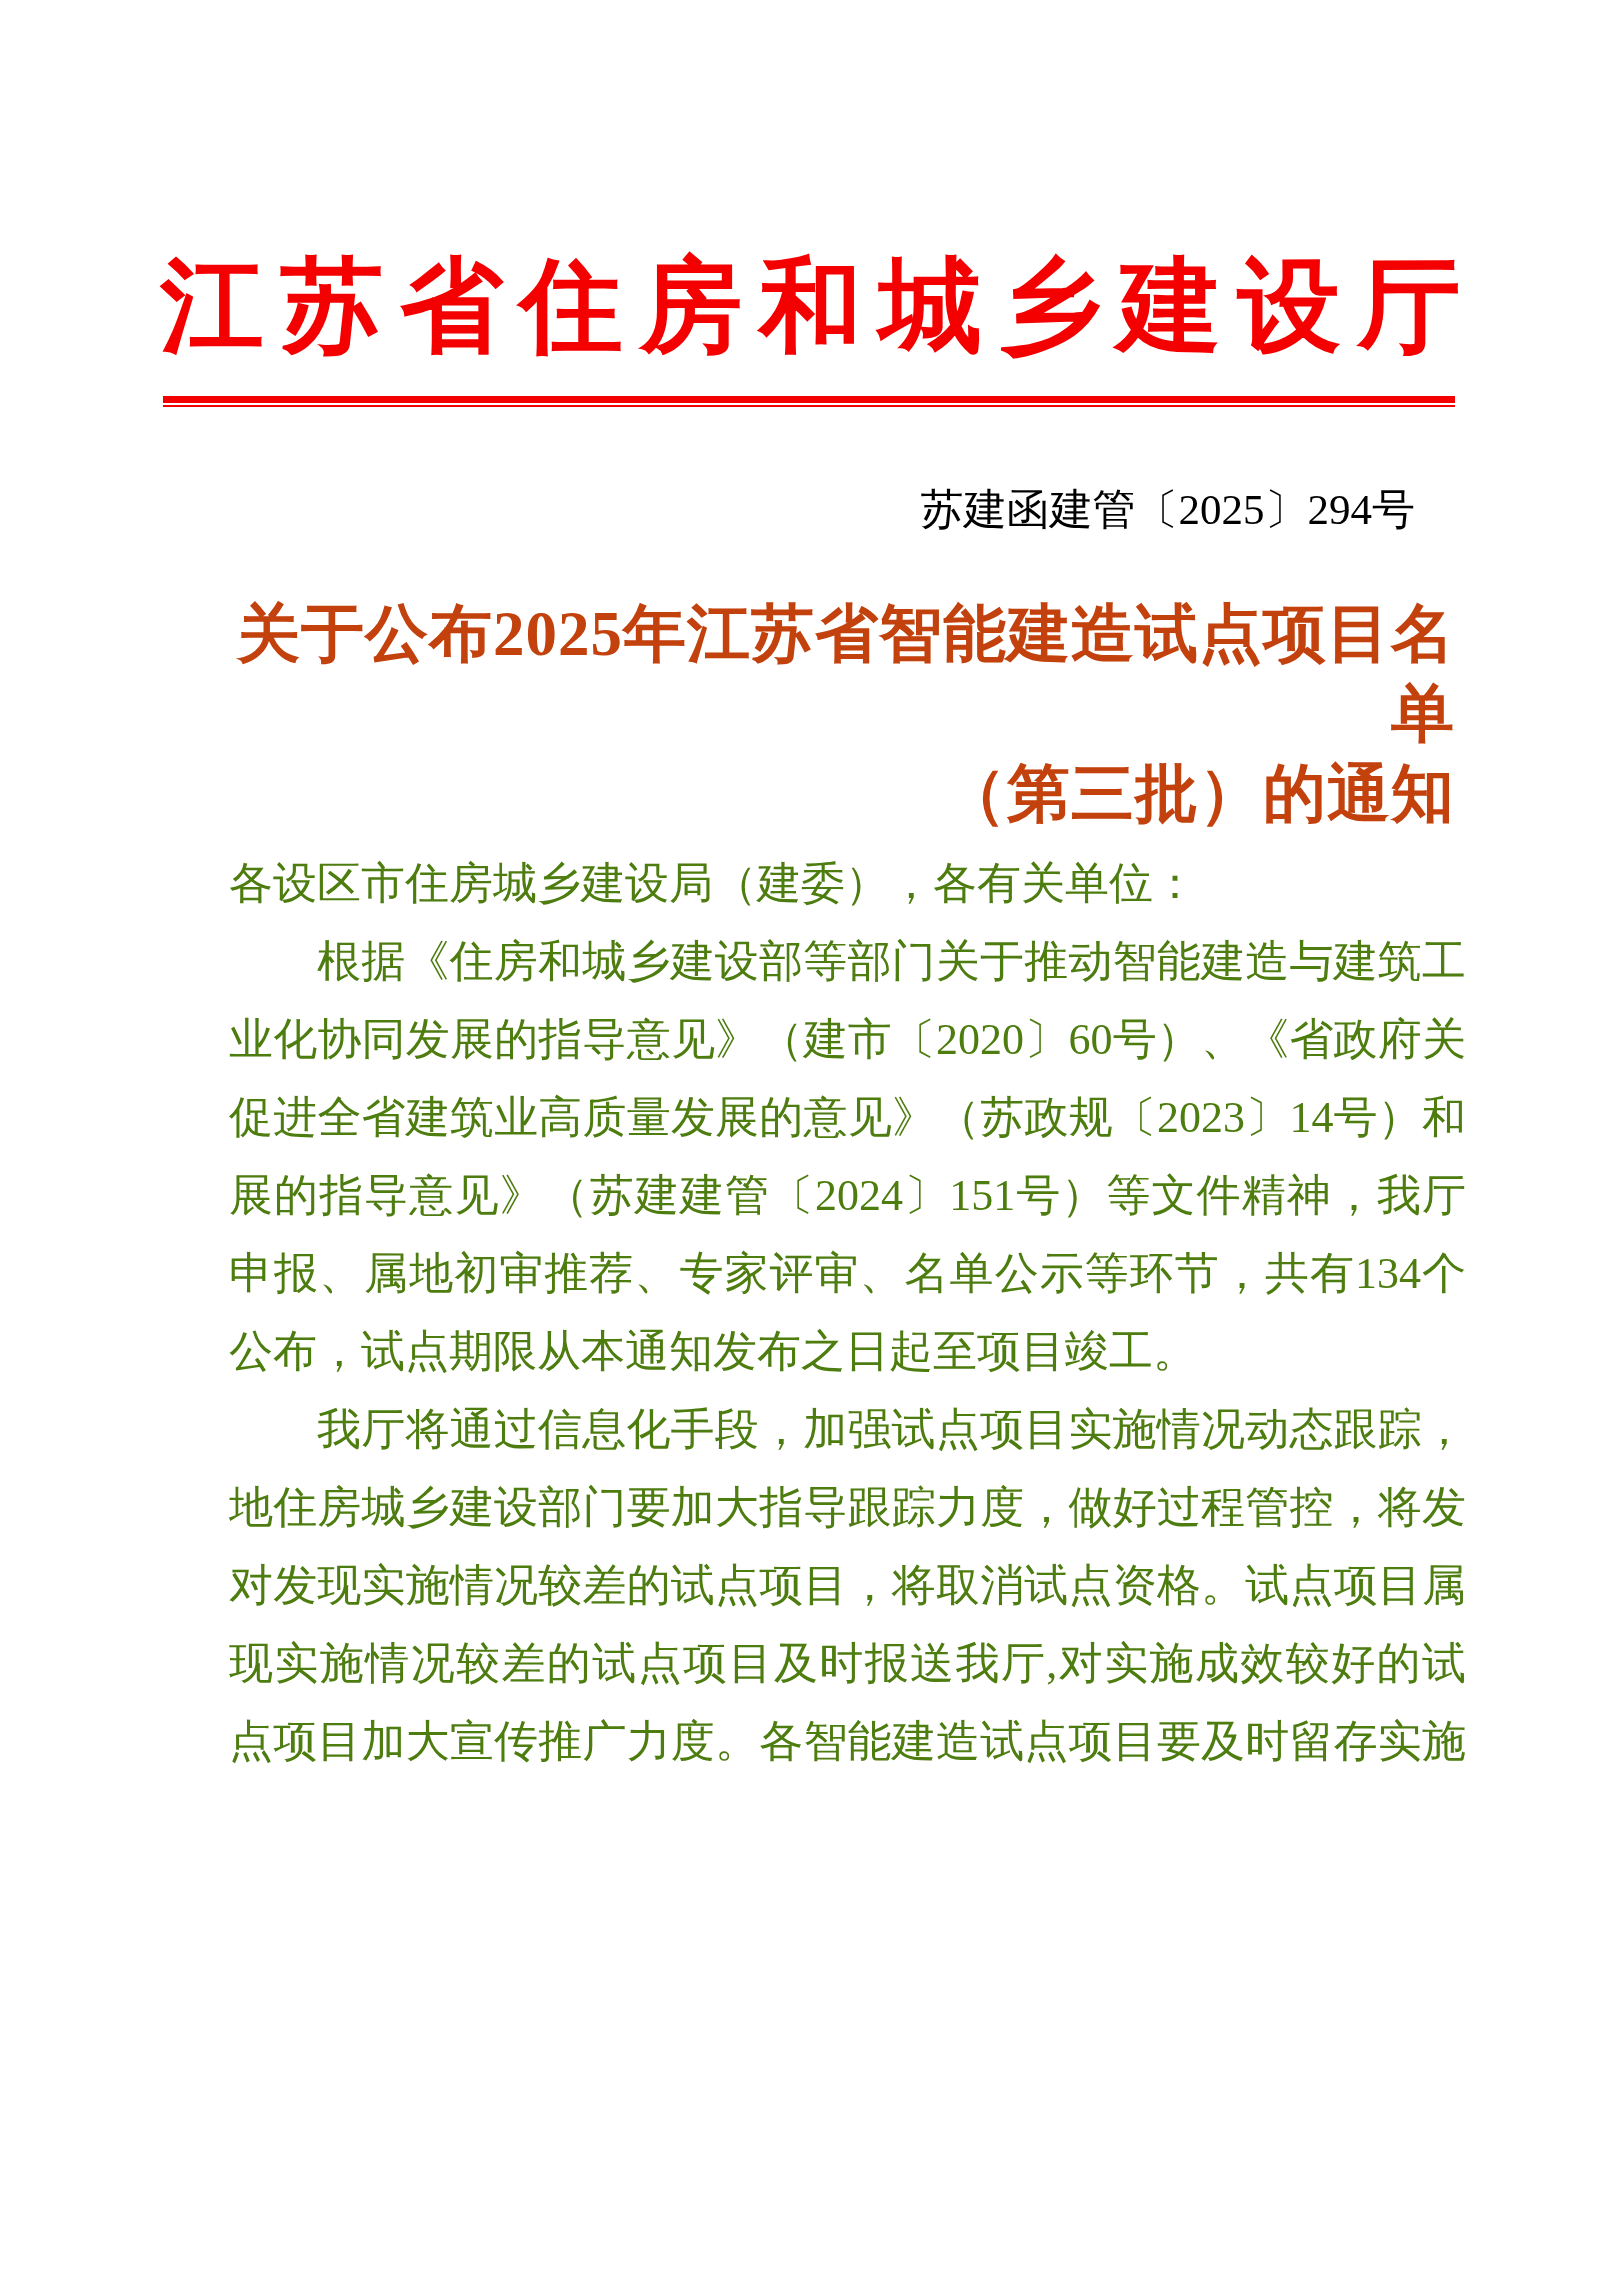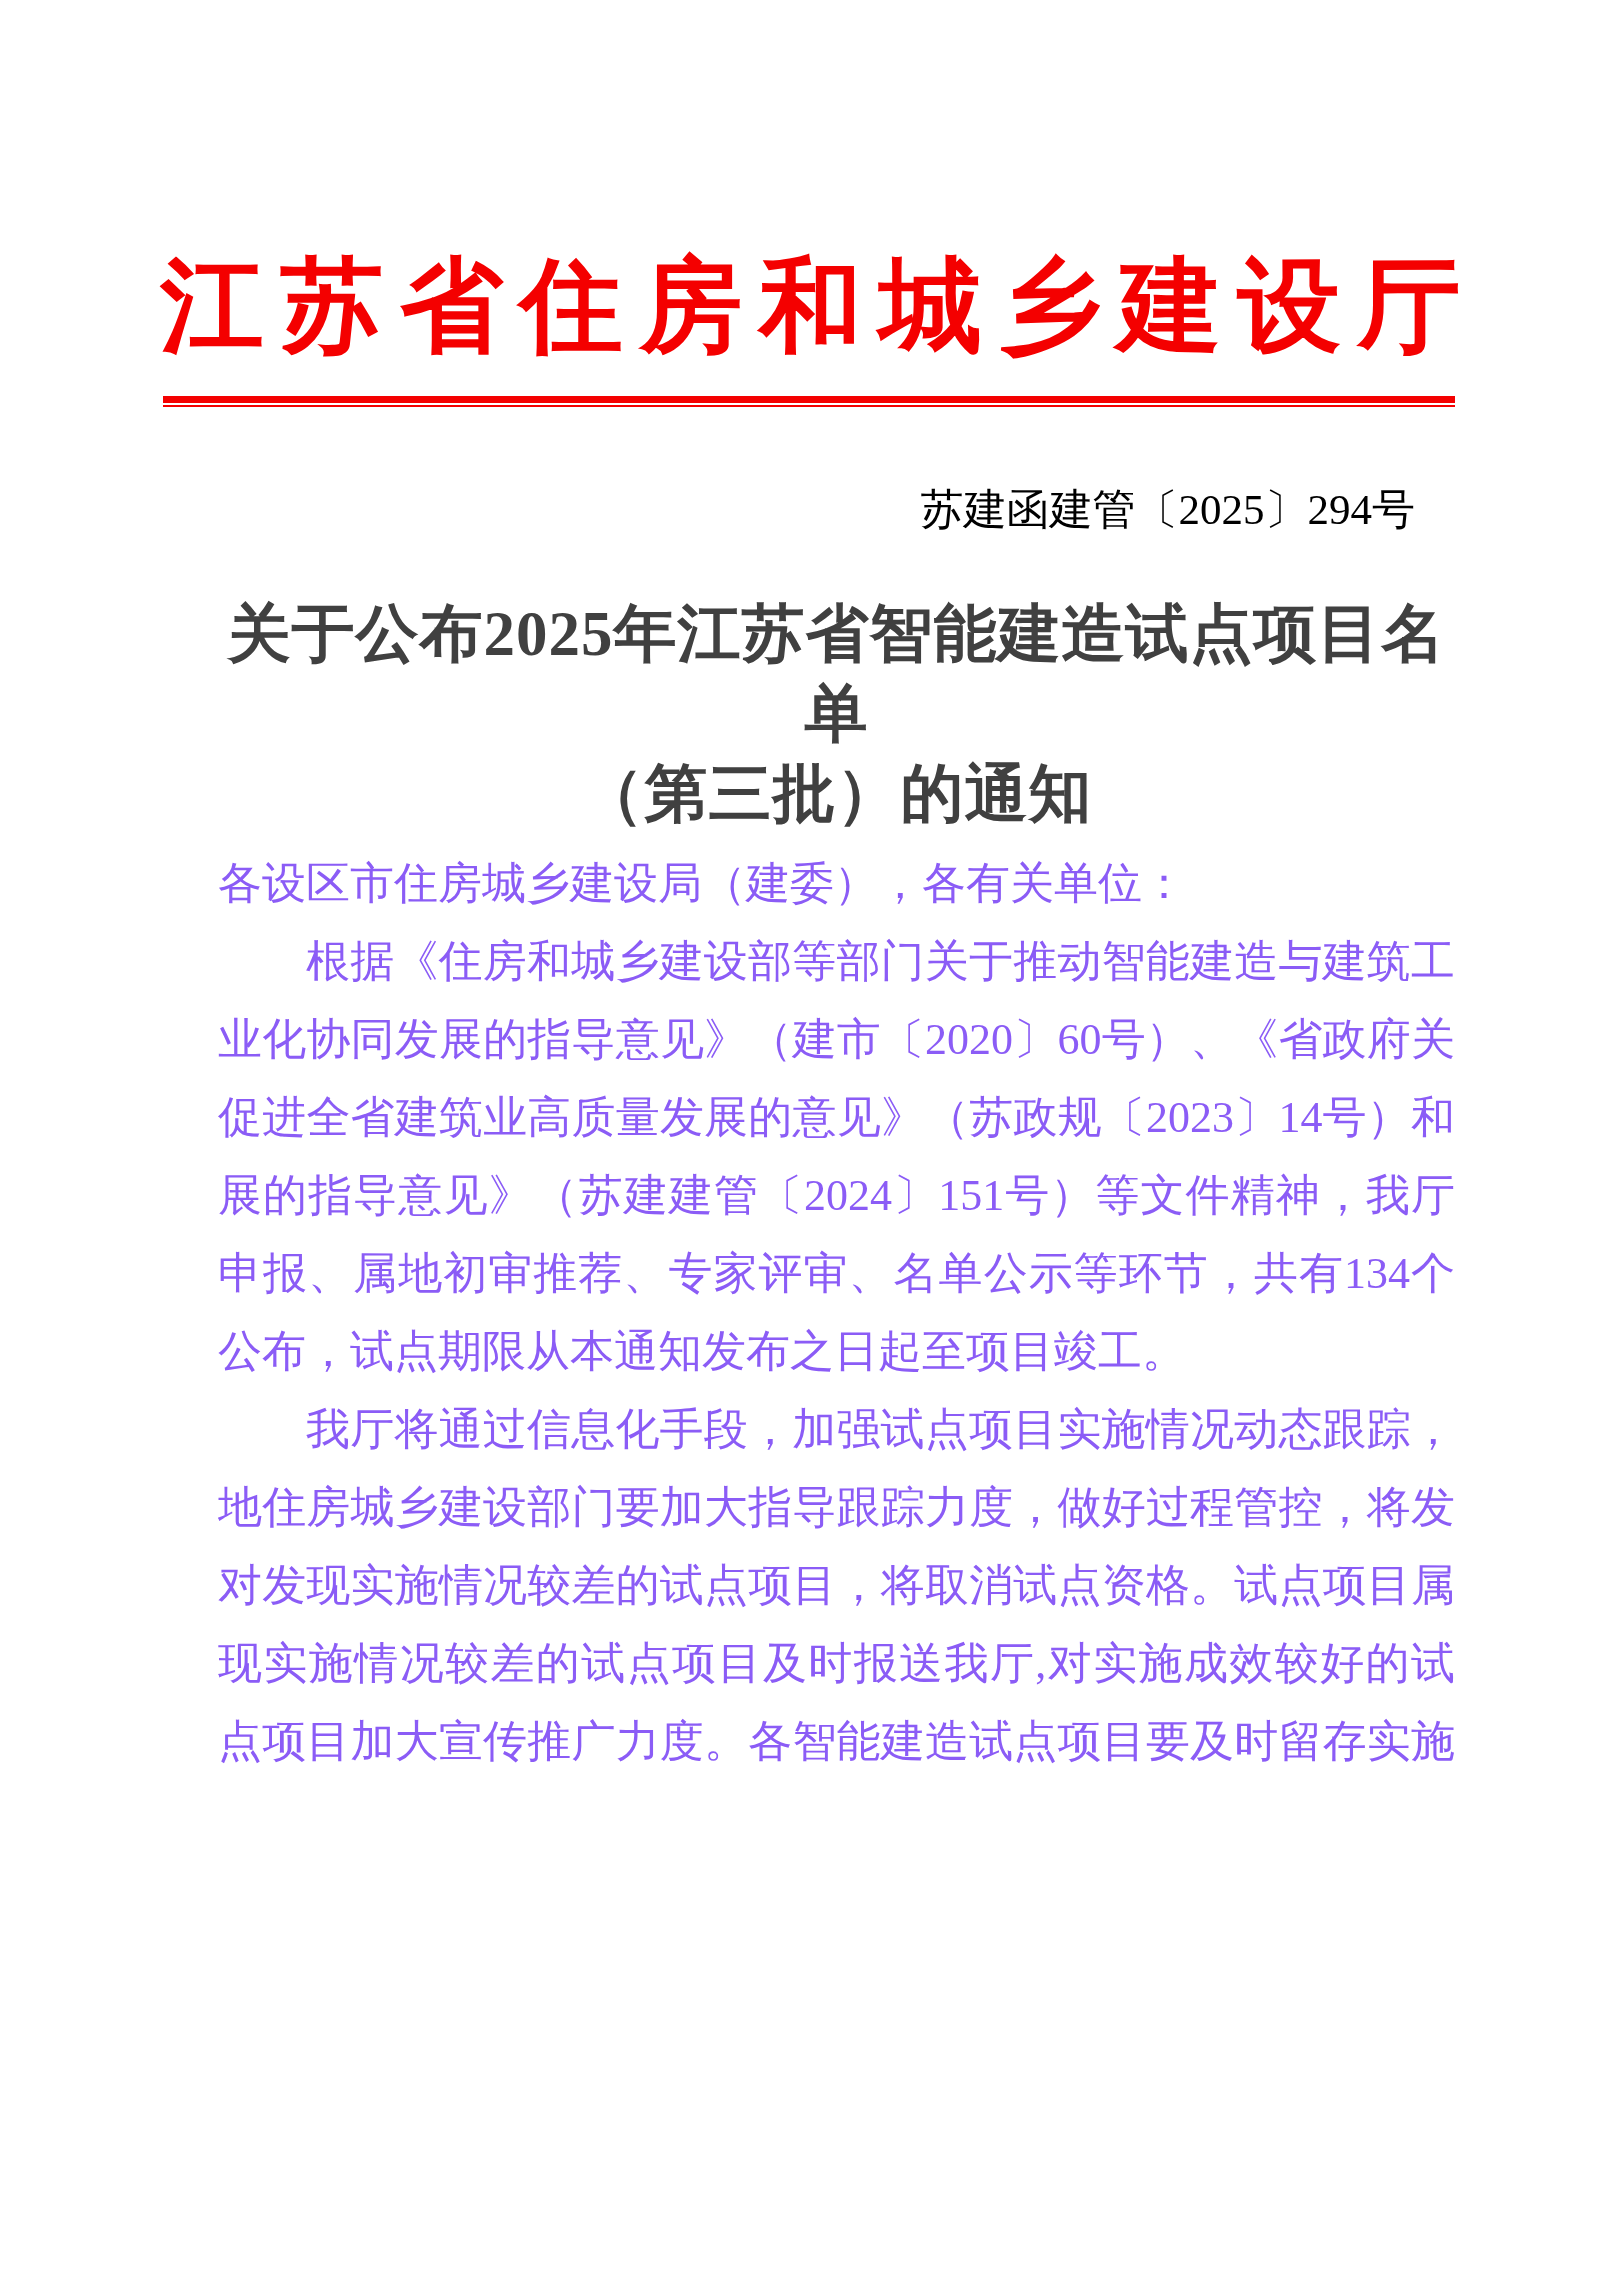--- a/index.html
+++ b/index.html
@@ -65,36 +65,36 @@
     color: #000000;
     white-space: nowrap;
   }
 
   
   .doc-title {
     position: absolute;
     top: 594px;
     left: 218px;
     width: 1237px;
-    text-align: center;
+    text-align: right;
     font-weight: bold;
     font-size: 63px;
     line-height: 80px;
     letter-spacing: 1px;
-    color: #404040;
+    color: #c2410c;
   }
 
   
   .doc-body {
     position: absolute;
     top: 845px;
-    left: 218px;
+    left: 229px;
     width: 1237px;
     font-size: 44px;
-    color: #8b5cf6;
+    color: #4d7c0f;
   }
   .doc-body .line {
     height: 78px;
     line-height: 78px;
     white-space: nowrap;
   }
   .doc-body .line.just {
     white-space: normal;
     text-align: justify;
     text-align-last: justify;

